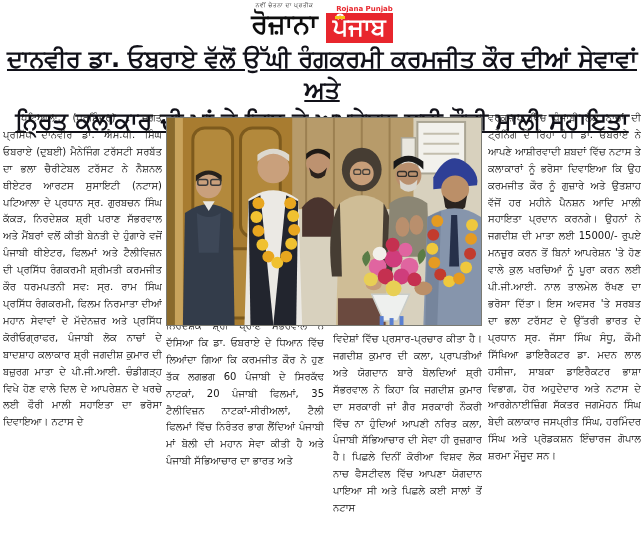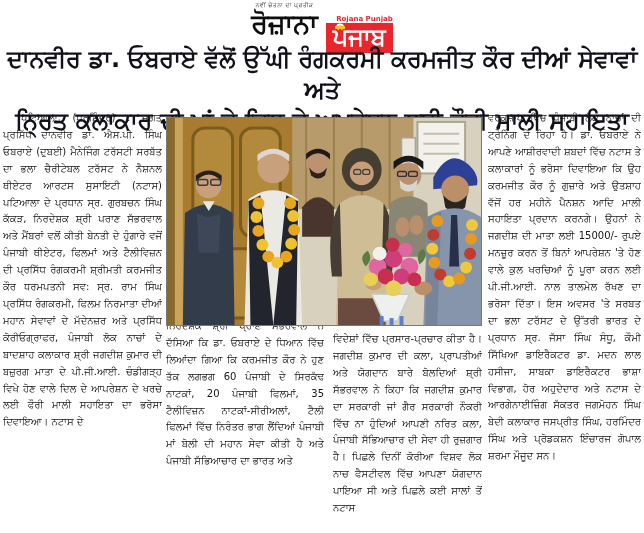--- a/index.html
+++ b/index.html
@@ -10,33 +10,33 @@
   }
   
   .masthead {
     position:absolute; left:0; top:0; width:644px; height:42px;
     display:flex; justify-content:center; align-items:flex-start; gap:8px;
   }
   .mast-left { display:flex; flex-direction:column; align-items:center; }
   .mast-tagline { font-size:6px; color:#222; letter-spacing:0.5px; margin-top:1px; }
   .mast-title-black { font-size:27px; font-weight:bold; color:#0d0d0d; line-height:30px;font-family:Liberation Serif, serif; }
   .mast-right { display:flex; flex-direction:column; align-items:flex-end; }
-  .mast-english { font-size:7px; font-weight:bold; color:#e8262d; margin-top:15px; }
+  .mast-english { font-size:7px; font-weight:bold; color:#e8262d; margin-top:5px; }
   .mast-redbox {
     background:#e8262d; color:#ffffff; font-size:24px; font-weight:bold;
     line-height:28px; padding:0 7px 2px 7px; position:relative;text-align:right;
   }
   .mast-redbox .accent {
     position:absolute; left:9px; top:3px; width:10px; height:3px; background:#f5c518;
   }
   
   .headline {
     position:absolute; left:2px; top:44px; width:640px; height:64px;
     text-align:center; font-weight:bold; color:#111119;
-    font-size:24px; line-height:31px; letter-spacing:-0.3px;
+    font-size:24px; line-height:31px; letter-spacing:-0.3px;text-decoration:underline;
   }
   
   .bodytext {
     font-size:10px; line-height:16.9px; text-align:justify;
     color:#151515; overflow:hidden; word-break:break-word;
   }
   .col1 { position:absolute; left:3px;   top:110px; width:159px; height:423px; }
   .col2 { position:absolute; left:166px; top:318px; width:158px; height:202px; }
   .col3 { position:absolute; left:333px; top:331px; width:149px; height:202px; }
   .col4 { position:absolute; left:488px; top:110px; width:153px; height:423px; }

